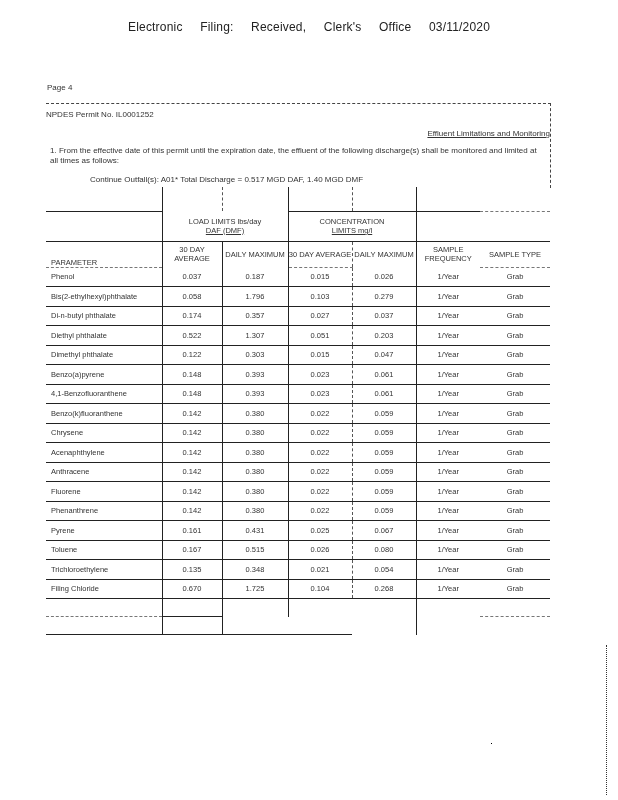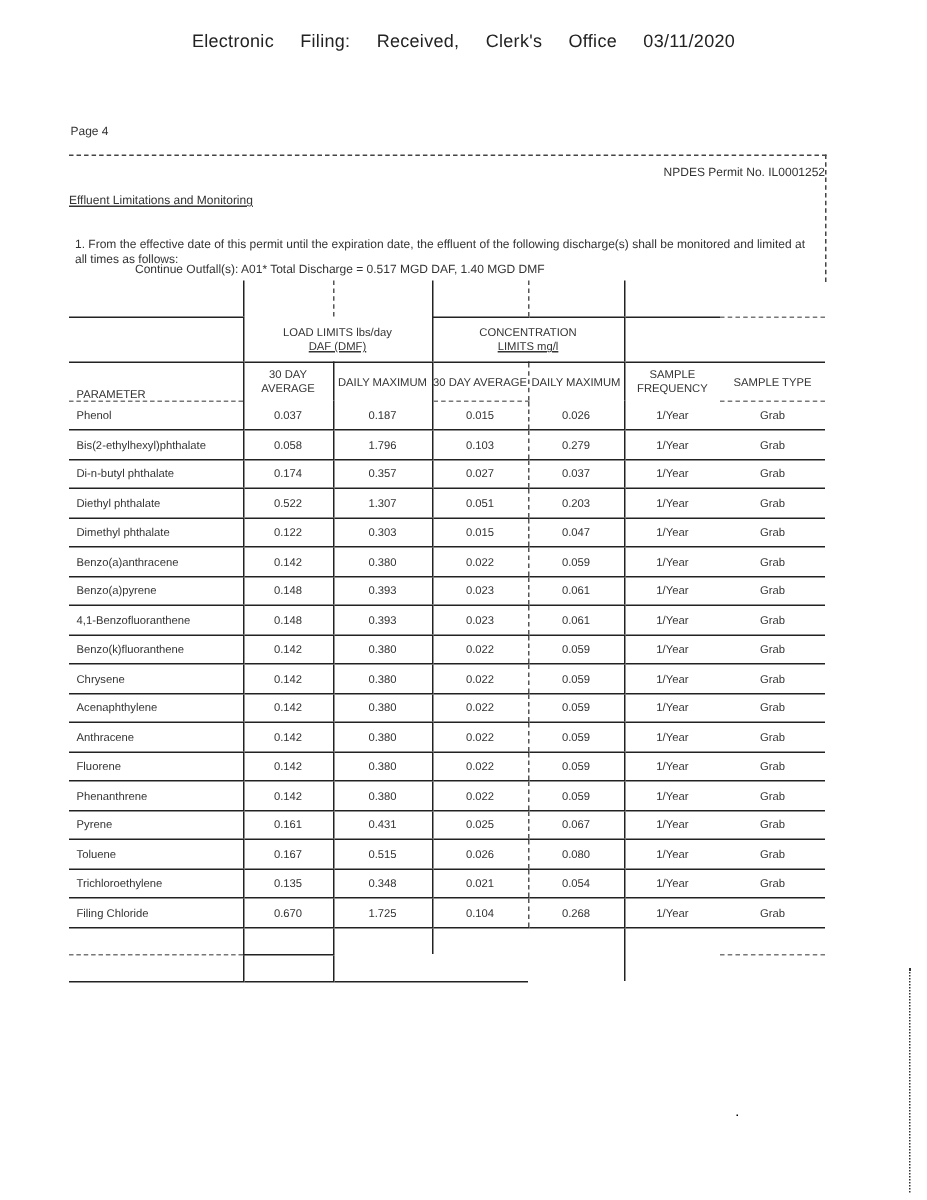--- a/index.html
+++ b/index.html
@@ -3,23 +3,23 @@
 <meta charset="utf-8">
 <style>
   html, body { margin:0; padding:0; background:#ffffff; }
   body { width:618px; height:800px; position:relative; overflow:hidden;
          font-family:"Liberation Sans", sans-serif; color:#111; }
   .stamp { position:absolute; top:20px; left:0; width:618px; text-align:center;
            font-size:12px; letter-spacing:0.2px; word-spacing:14px; color:#222; }
   .pagenum { position:absolute; top:83px; left:47px; font-size:8px; color:#333; }
   .frame { position:absolute; left:46px; top:103px; width:504px; height:84px;
            border-top:1px dashed #444; border-right:1px dashed #444; }
-  .permit { position:absolute; top:110px; left:46px; width:504px; text-align:right; font-size:8px; color:#333; }
-  .subtitle { position:absolute; top:129px; left:46px; width:504px; text-align:left; font-size:8px; color:#333; text-decoration:underline; }
-  .para { position:absolute; top:146px; left:50px; width:496px; font-size:8px; line-height:10px; color:#333;margin-top:12px; }
+  .permit { position:absolute; top:110px; left:46px; width:504px; text-align:left; font-size:8px; color:#333; }
+  .subtitle { position:absolute; top:129px; left:46px; width:504px; text-align:right; font-size:8px; color:#333; text-decoration:underline; }
+  .para { position:absolute; top:146px; left:50px; width:496px; font-size:8px; line-height:10px; color:#333; }
   .outfall { position:absolute; top:175px; left:90px; font-size:8px; color:#333; }
 
   table.limits { position:absolute; left:46px; top:187px; width:504px; border-collapse:collapse;
                  font-size:7.5px; color:#333; table-layout:fixed; }
   table.limits td, table.limits th { padding:0; text-align:center; font-weight:normal; }
   .vline { border-left:1px solid #222; }
   .vdash { border-left:1px dashed #555; }
   .hline { border-bottom:1px solid #222; }
   .hdash { border-bottom:1px dashed #777; }
   tr.datarow td { height:18.5px; vertical-align:middle; }
@@ -123,29 +123,20 @@
       <tr class="datarow">
         <td class="param hline">Dimethyl phthalate</td>
         <td class="vline hline">0.122</td>
         <td class="vline hline">0.303</td>
         <td class="vline hline">0.015</td>
         <td class="vdash hline">0.047</td>
         <td class="vline hline">1/Year</td>
         <td class="hline">Grab</td>
       </tr>
       <tr class="datarow">
-        <td class="param hline">Benzo(a)anthracene</td>
-        <td class="vline hline">0.142</td>
-        <td class="vline hline">0.380</td>
-        <td class="vline hline">0.022</td>
-        <td class="vdash hline">0.059</td>
-        <td class="vline hline">1/Year</td>
-        <td class="hline">Grab</td>
-      </tr>
-      <tr class="datarow">
         <td class="param hline">Benzo(a)pyrene</td>
         <td class="vline hline">0.148</td>
         <td class="vline hline">0.393</td>
         <td class="vline hline">0.023</td>
         <td class="vdash hline">0.061</td>
         <td class="vline hline">1/Year</td>
         <td class="hline">Grab</td>
       </tr>
       <tr class="datarow">
         <td class="param hline">4,1-Benzofluoranthene</td>

